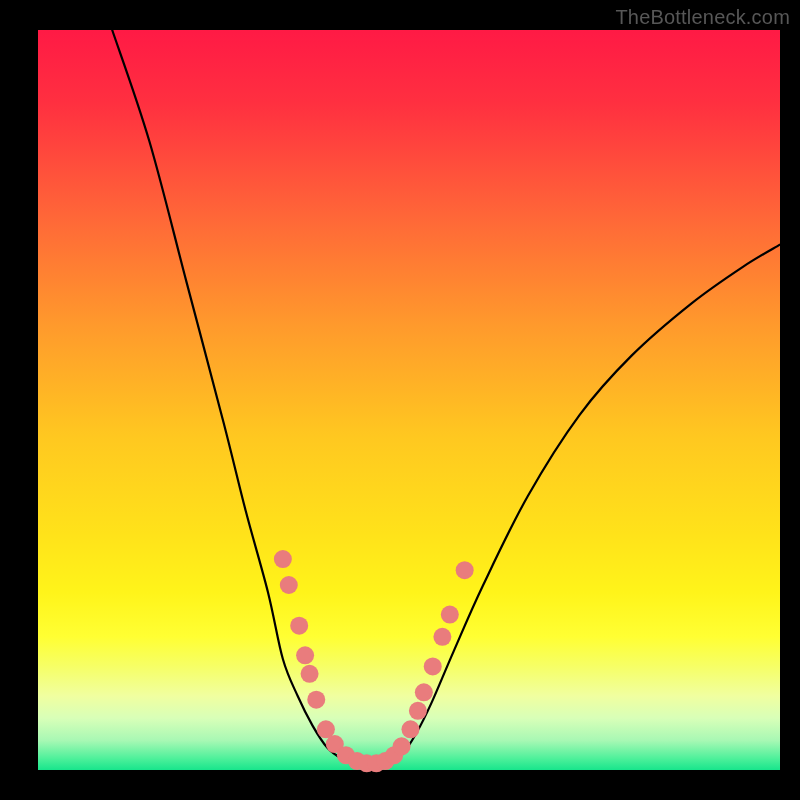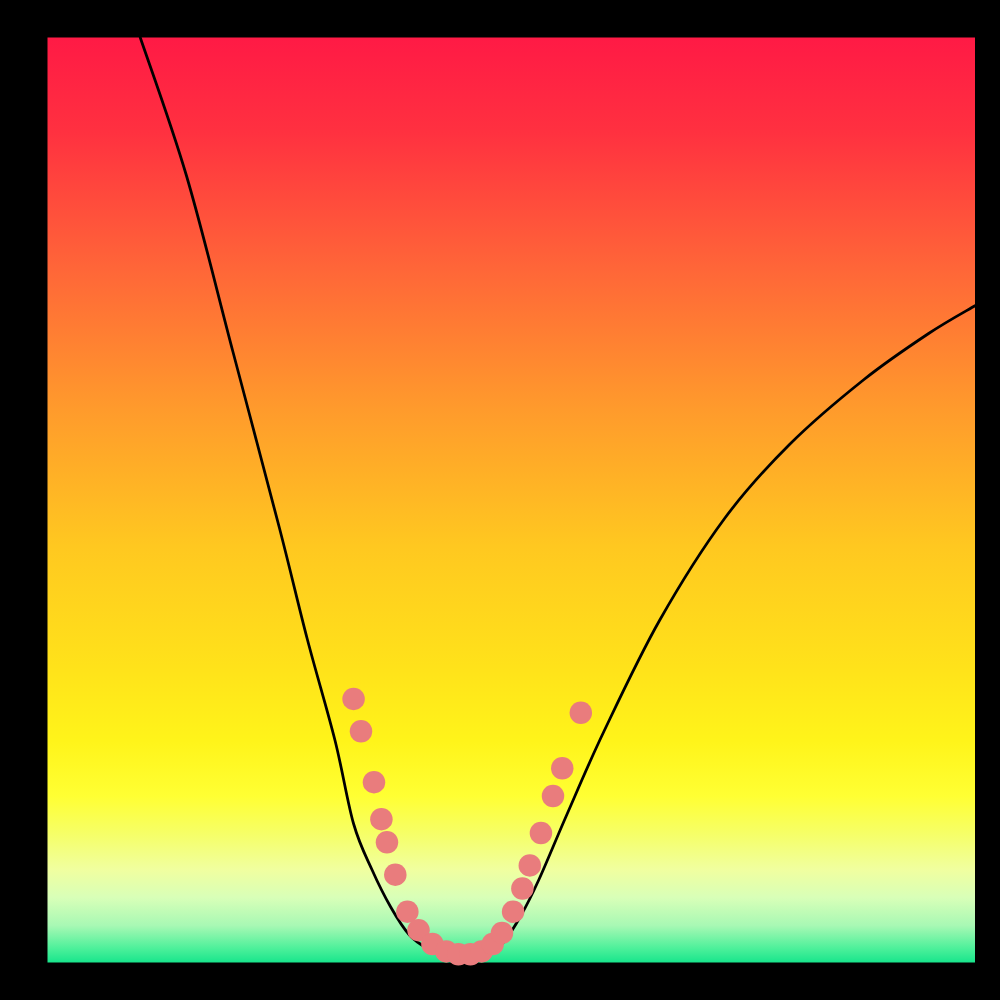--- a/index.html
+++ b/index.html
@@ -29,20 +29,21 @@
   svg {
     position: absolute;
     left: 0;
     top: 0;
   }
 </style>
 </head>
 <body>
 
 <div class="stage">
+  <div class="watermark">TheBottleneck.com</div>
   <svg id="chart-svg" width="800" height="800" viewBox="0 0 800 800">
       <defs>
         <linearGradient id="bg-grad" x1="0" y1="0" x2="0" y2="1">
           <stop offset="0%" stop-color="#ff1a45"></stop>
           <stop offset="10%" stop-color="#ff3040"></stop>
           <stop offset="25%" stop-color="#ff6638"></stop>
           <stop offset="40%" stop-color="#ff9a2c"></stop>
           <stop offset="55.00000000000001%" stop-color="#ffc820"></stop>
           <stop offset="68%" stop-color="#ffe21a"></stop>
           <stop offset="76%" stop-color="#fff41a"></stop>

